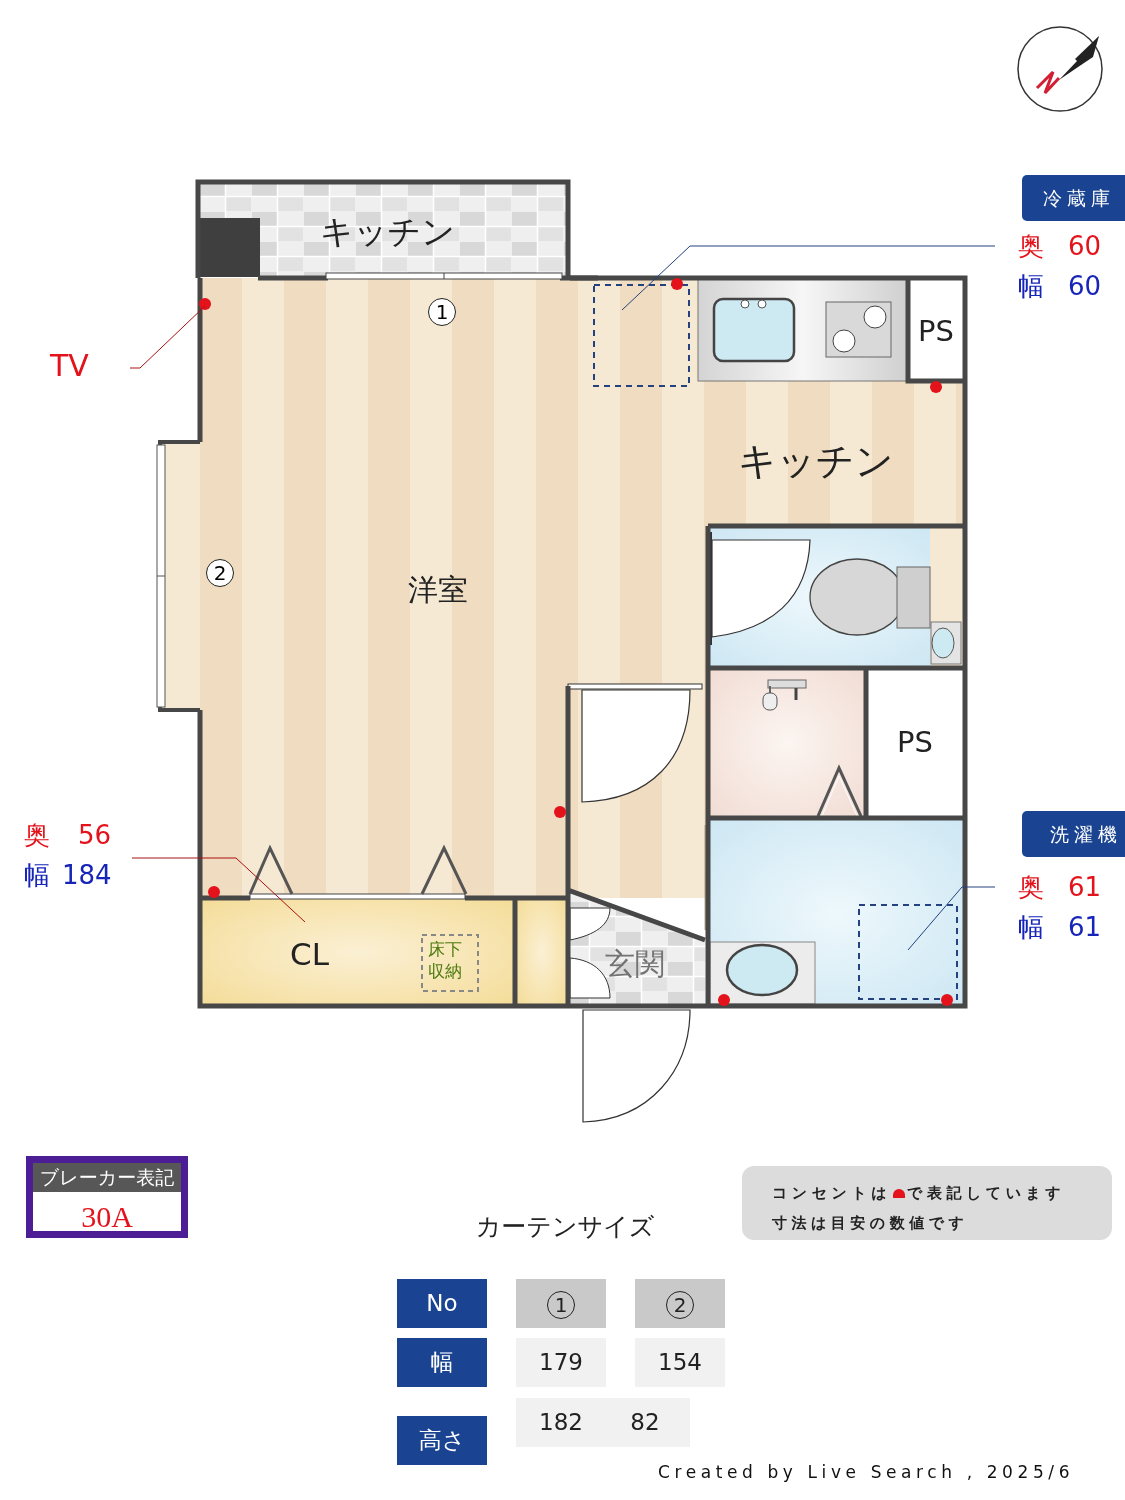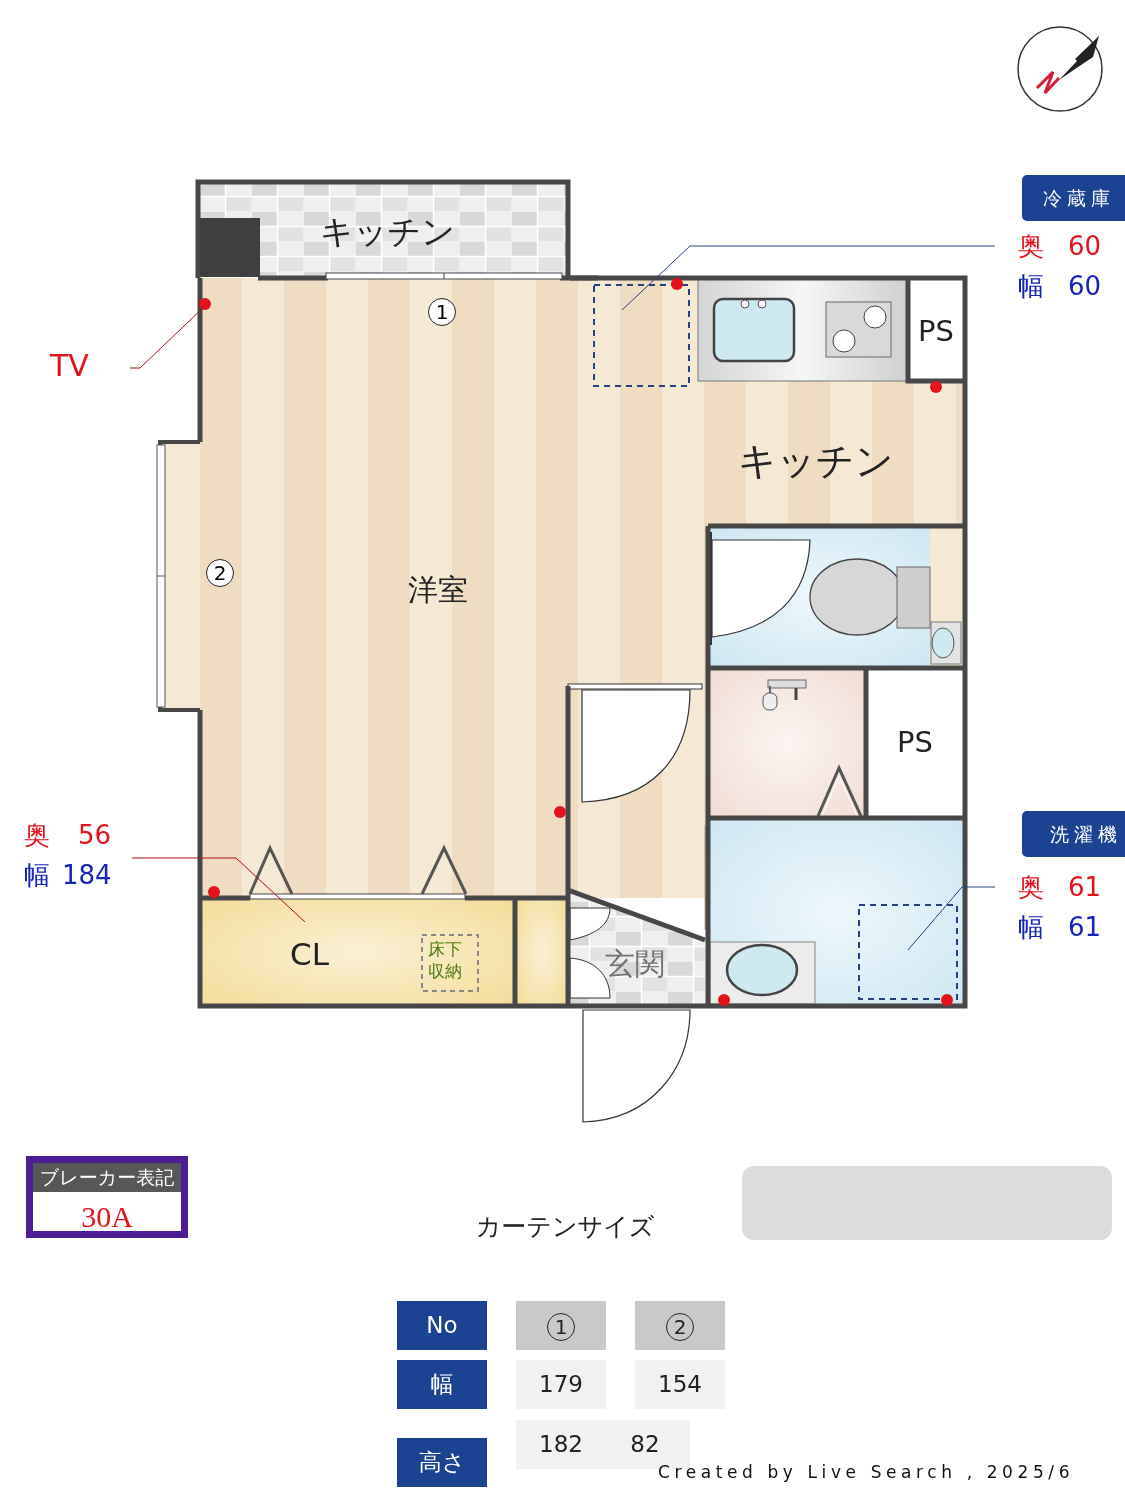--- a/index.html
+++ b/index.html
@@ -9,21 +9,21 @@
   .dim{position:absolute;font-size:26px;line-height:40px;}
   .dim .r{color:#e3121b;}
   .dim .b{color:#1624b8;}
   .dim span.k{display:inline-block;width:50px;}
   .breaker{position:absolute;left:26px;top:1156px;width:162px;height:82px;border:7px solid #4c1d95;box-sizing:border-box;}
   .breaker .hd{background:#575757;color:#fff;font-size:19px;text-align:center;height:29px;line-height:29px;}
   .breaker .val{color:#e3121b;font-size:30px;text-align:center;line-height:50px;font-family:Liberation Serif, serif;}
   .note{position:absolute;left:742px;top:1166px;width:370px;height:74px;background:#dcdcdc;border-radius:12px;box-sizing:border-box;padding:12px 0 0 30px;font-size:15px;letter-spacing:4.5px;color:#222;line-height:30px;font-weight:bold;}
   .note .dot{display:inline-block;width:12px;height:9px;background:#e3121b;border-radius:7px 7px 0 0;vertical-align:middle;margin:0 2px;}
   .ctitle{position:absolute;left:440px;top:1210px;width:250px;text-align:center;font-size:25px;color:#222;}
-  .cell{position:absolute;width:90px;height:49px;line-height:49px;text-align:center;font-size:23px;margin-top:22px;}
+  .cell{position:absolute;width:90px;height:49px;line-height:49px;text-align:center;font-size:23px;}
   .cell.h{background:#1a4491;color:#fff;}
   .cell.g{background:#c9c9c9;color:#222;}
   .cell.l{background:#f1f1f1;color:#222;}
   .circ{display:inline-block;width:26px;height:26px;border:1.5px solid #222;border-radius:50%;line-height:26px;font-size:20px;vertical-align:middle;}
   .footer{position:absolute;left:658px;top:1462px;font-size:17px;letter-spacing:4.6px;color:#111;}
 </style>
 </head>
 <body>
 
 <svg class="abs" style="left:1015px;top:25px" width="92" height="88">
@@ -188,20 +188,22 @@
   <div><span class="r" style="display:inline-block;width:54px">奥</span><span class="r">56</span></div>
   <div><span class="b" style="display:inline-block;width:38px">幅</span><span class="b">184</span></div>
 </div>
 
 <div class="breaker">
   <div class="hd">ブレーカー表記</div>
   <div class="val">30A</div>
 </div>
 
 <div class="note">
+  <div><span>コンセントは</span><span class="dot"></span><span>で表記しています</span></div>
+  <div>寸法は目安の数値です</div>
 </div>
 
 <div class="ctitle">カーテンサイズ</div>
 <div class="cell h" style="left:397px;top:1279px">No</div>
 <div class="cell h" style="left:397px;top:1338px">幅</div>
 <div class="cell h" style="left:397px;top:1416px">高さ</div>
 
 <div class="cell g" style="left:516px;top:1279px"><span class="circ">1</span></div>
 <div class="cell l" style="left:516px;top:1338px">179</div>
 <div class="cell l" style="left:516px;top:1398px">182</div>

